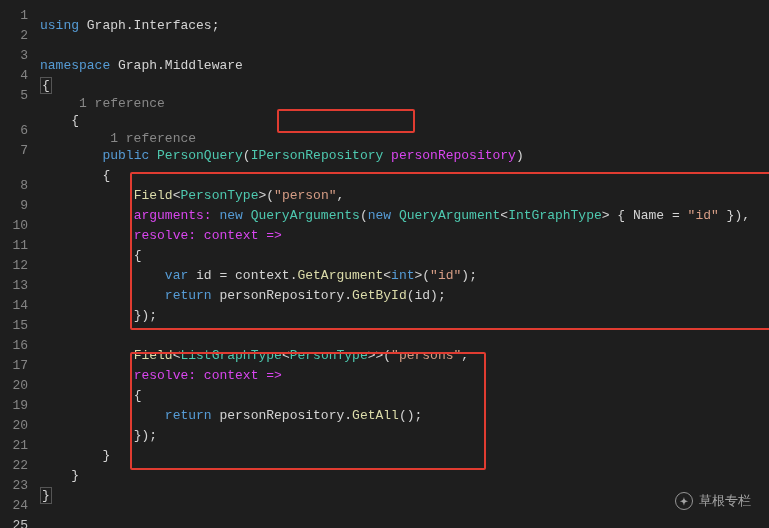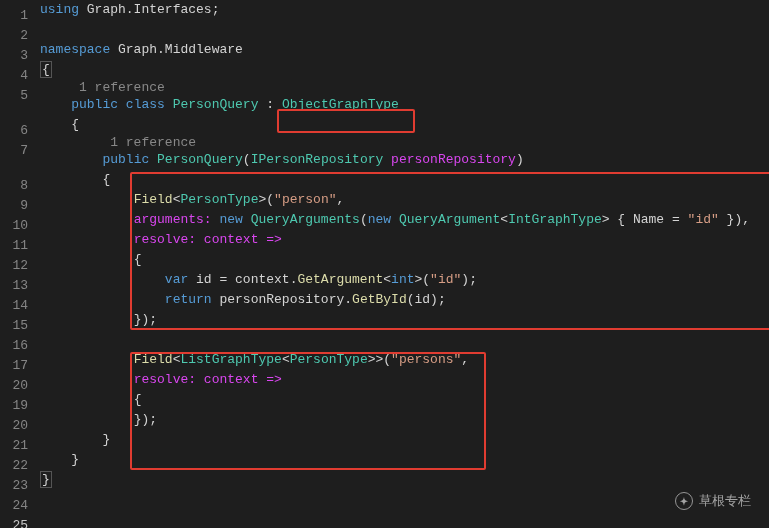--- a/index.html
+++ b/index.html
@@ -25,21 +25,21 @@
     padding-top: 6px;
     color: #858585;
     user-select: none;
     flex-shrink: 0;
   }
   .gutter .ln { height: 20px; line-height: 20px; }
   .gutter .ln.current { color: #c6c6c6; }
   .gutter .ref-spacer { height: 15px; }
   .code {
     flex: 1;
-    padding-top: 0;
+    padding-top: 16px;
     position: relative;
   }
   .line { height: 20px; line-height: 20px; white-space: pre; }
   .ref { height: 15px; line-height: 15px; font-size: 13px; color: #888; white-space: pre; }
   .kw { color: #569cd6; }
   .type { color: #4ec9b0; }
   .method { color: #dcdcaa; }
   .str { color: #d69d85; }
   .param { color: #d946ef; }
   .punct { color: #d4d4d4; }
@@ -105,36 +105,36 @@
     <div class="ln">24</div>
     <div class="ln current">25</div>
   </div>
 
   <div class="code">
     <div class="line"><span class="kw">using</span><span class="punct"> Graph.Interfaces;</span></div>
     <div class="line"></div>
     <div class="line"><span class="kw">namespace</span><span class="punct"> Graph.Middleware</span></div>
     <div class="line"><span style="border:1px solid #555;padding:0 1px">{</span></div>
     <div class="ref">     <span>1 reference</span></div>
-    <div class="line">    <span class="kw">public class</span><span class="type"> PersonQuery</span><span class="punct"> : </span><span class="type">ObjectGraphType</span></div>
     <div class="line">    <span class="punct">{</span></div>
     <div class="ref">         <span>1 reference</span></div>
     <div class="line">        <span class="kw">public</span><span class="type"> PersonQuery</span><span class="punct">(</span><span class="type">IPersonRepository</span><span class="param"> personRepository</span><span class="punct">)</span></div>
     <div class="line">        <span class="punct">{</span></div>
     <div class="line">            <span class="method">Field</span><span class="punct">&lt;</span><span class="type">PersonType</span><span class="punct">&gt;(</span><span class="str">"person"</span><span class="punct">,</span></div>
     <div class="line">            <span class="param">arguments: </span><span class="kw">new</span><span class="type"> QueryArguments</span><span class="punct">(</span><span class="kw">new</span><span class="type"> QueryArgument</span><span class="punct">&lt;</span><span class="type">IntGraphType</span><span class="punct">&gt; { Name = </span><span class="str">"id"</span><span class="punct"> }),</span></div>
     <div class="line">            <span class="param">resolve: context =&gt;</span></div>
     <div class="line">            <span class="punct">{</span></div>
     <div class="line">                <span class="kw">var</span><span class="punct"> id = context.</span><span class="method">GetArgument</span><span class="punct">&lt;</span><span class="kw">int</span><span class="punct">&gt;(</span><span class="str">"id"</span><span class="punct">);</span></div>
     <div class="line">                <span class="kw">return</span><span class="punct"> personRepository.</span><span class="method">GetById</span><span class="punct">(id);</span></div>
     <div class="line">            <span class="punct">});</span></div>
     <div class="line"></div>
     <div class="line">            <span class="method">Field</span><span class="punct">&lt;</span><span class="type">ListGraphType</span><span class="punct">&lt;</span><span class="type">PersonType</span><span class="punct">&gt;&gt;(</span><span class="str">"persons"</span><span class="punct">,</span></div>
     <div class="line">            <span class="param">resolve: context =&gt;</span></div>
     <div class="line">            <span class="punct">{</span></div>
+    <div class="line">                <span class="kw">return</span><span class="punct"> personRepository.</span><span class="method">GetAll</span><span class="punct">();</span></div>
     <div class="line">            <span class="punct">});</span></div>
     <div class="line">        <span class="punct">}</span></div>
     <div class="line">    <span class="punct">}</span></div>
     <div class="line"><span style="border:1px solid #555;padding:0 1px">}</span></div>
 
     <div class="box box1"></div>
     <div class="box box2"></div>
     <div class="box box3"></div>
   </div>
 </div>

